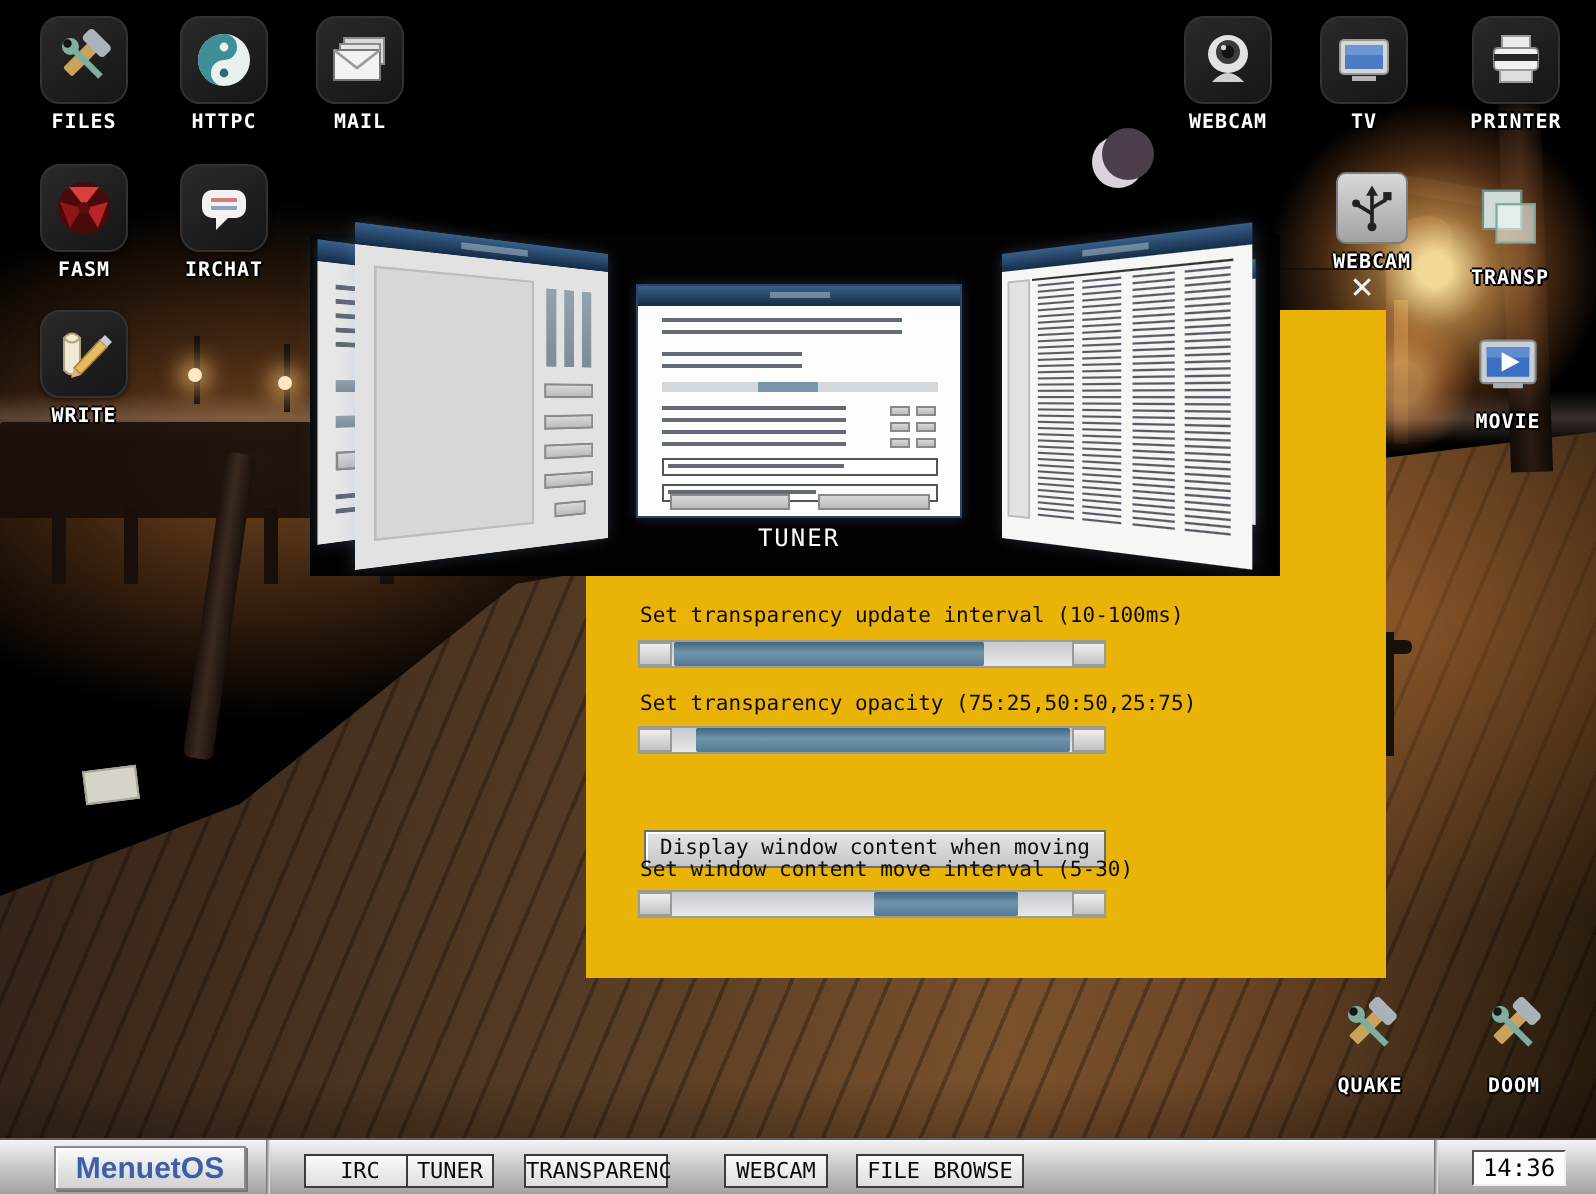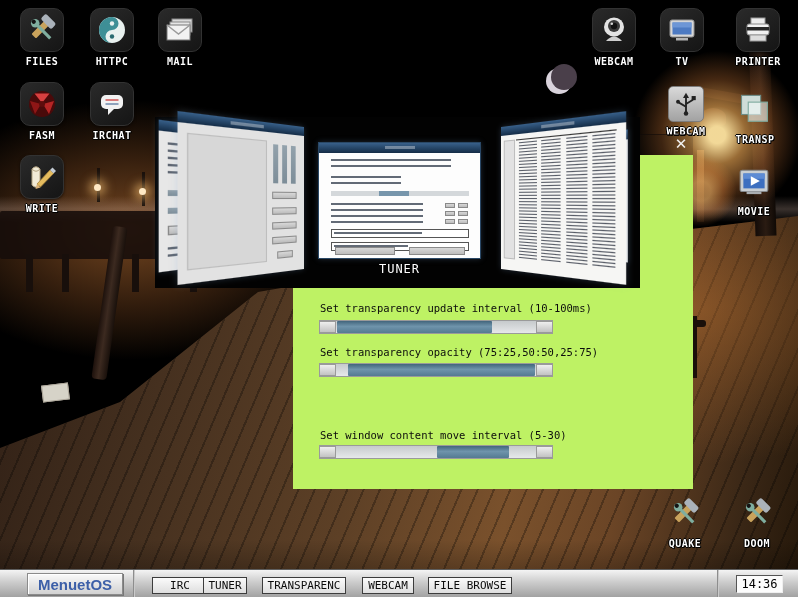--- a/index.html
+++ b/index.html
@@ -59,21 +59,21 @@
   .tile-none { height:40px; display:flex; align-items:center; justify-content:center; }
   .icon-label { margin-top:4px; font-size:10px; letter-spacing:.5px; color:#fff;
     text-shadow:1px 0 #000,-1px 0 #000,0 1px #000,0 -1px #000,1px 1px #000; white-space:nowrap;font-weight:bold; }
 
   
   #transp-window { left:293px; top:134px; width:400px; height:355px; z-index:3; }
   .tw-titlebar { position:absolute; left:0; top:0; width:100%; height:21px;
     background:rgba(28,20,16,.18); border-top:1px solid rgba(15,10,8,.55); }
   .tw-close { position:absolute; right:4px; top:2px; width:16px; height:16px; color:#f2f2f2;
     font-size:15px; line-height:15px; text-align:center; cursor:pointer; font-family:"DejaVu Sans",sans-serif; }
-  .tw-body { position:absolute; left:0; top:21px; width:100%; height:334px; background:#bef264; }
+  .tw-body { position:absolute; left:0; top:21px; width:100%; height:334px; background:#eab308; }
   .tw-label { position:absolute; left:27px; font-size:10.5px; color:#0c0c0c; white-space:nowrap; }
   .slider { position:absolute; left:26px; width:234px; height:14px; border:1px solid #9a9a9a;
     background:linear-gradient(180deg,#c6cacc,#e6e8ea); }
   .slider .sbtn { position:absolute; top:0; width:17px; height:100%;
     background:linear-gradient(180deg,#efefef,#c2c2c2); border:1px solid #9a9a9a; cursor:pointer; }
   .slider .sbtn.l { left:-1px; } .slider .sbtn.r { right:-1px; }
   .slider .strack { position:absolute; left:17px; right:17px; top:0; height:100%; }
   .slider .sfill { position:absolute; top:0; height:100%; border-radius:1px;
     background:linear-gradient(180deg,#42657c,#6f94ab 45%,#547a92); }
   .tw-button { position:absolute; left:29px; top:260px; width:231px; height:19px;
@@ -350,20 +350,21 @@
 
     <div class="tw-label" style="top:191px">Set transparency opacity (75:25,50:50,25:75)</div>
     <div class="slider" style="top:208px">
       <div class="sbtn l"></div>
       <div class="strack">
         <div class="sfill" style="left: 5.5%; width: 94.5%;"></div>
       </div>
       <div class="sbtn r"></div>
     </div>
 
+    <div class="tw-button">Display window content when moving</div>
 
     <div class="tw-label" style="top:274px">Set window content move interval (5-30)</div>
     <div class="slider" style="top:290px">
       <div class="sbtn l"></div>
       <div class="strack">
         <div class="sfill" style="left: 50.5%; width: 36.5%;"></div>
       </div>
       <div class="sbtn r"></div>
     </div>
   </div>
@@ -435,18 +436,18 @@
   <div id="switcher-label">TUNER</div>
 </div>
 
 <div class="abs" id="taskbar">
   <div id="menuet-btn">
     <span>MenuetOS</span>
   </div>
   <div class="tb-sep" style="left:133px"></div>
   <div class="task-btn" style="left:152px;width:56px">IRC</div>
   <div class="task-btn" style="left:203px;width:44px">TUNER</div>
-  <div class="task-btn" style="left:262px;width:84px">TRANSPARENC</div>
+  <div class="task-btn" style="left:262px;width:72px">TRANSPARENC</div>
   <div class="task-btn" style="left:362px;width:52px">WEBCAM</div>
   <div class="task-btn" style="left:428px;width:84px">FILE BROWSE</div>
   <div class="tb-sep" style="left:717px"></div>
   <div id="clock">14:36</div>
 </div>
 
 </body></html>

